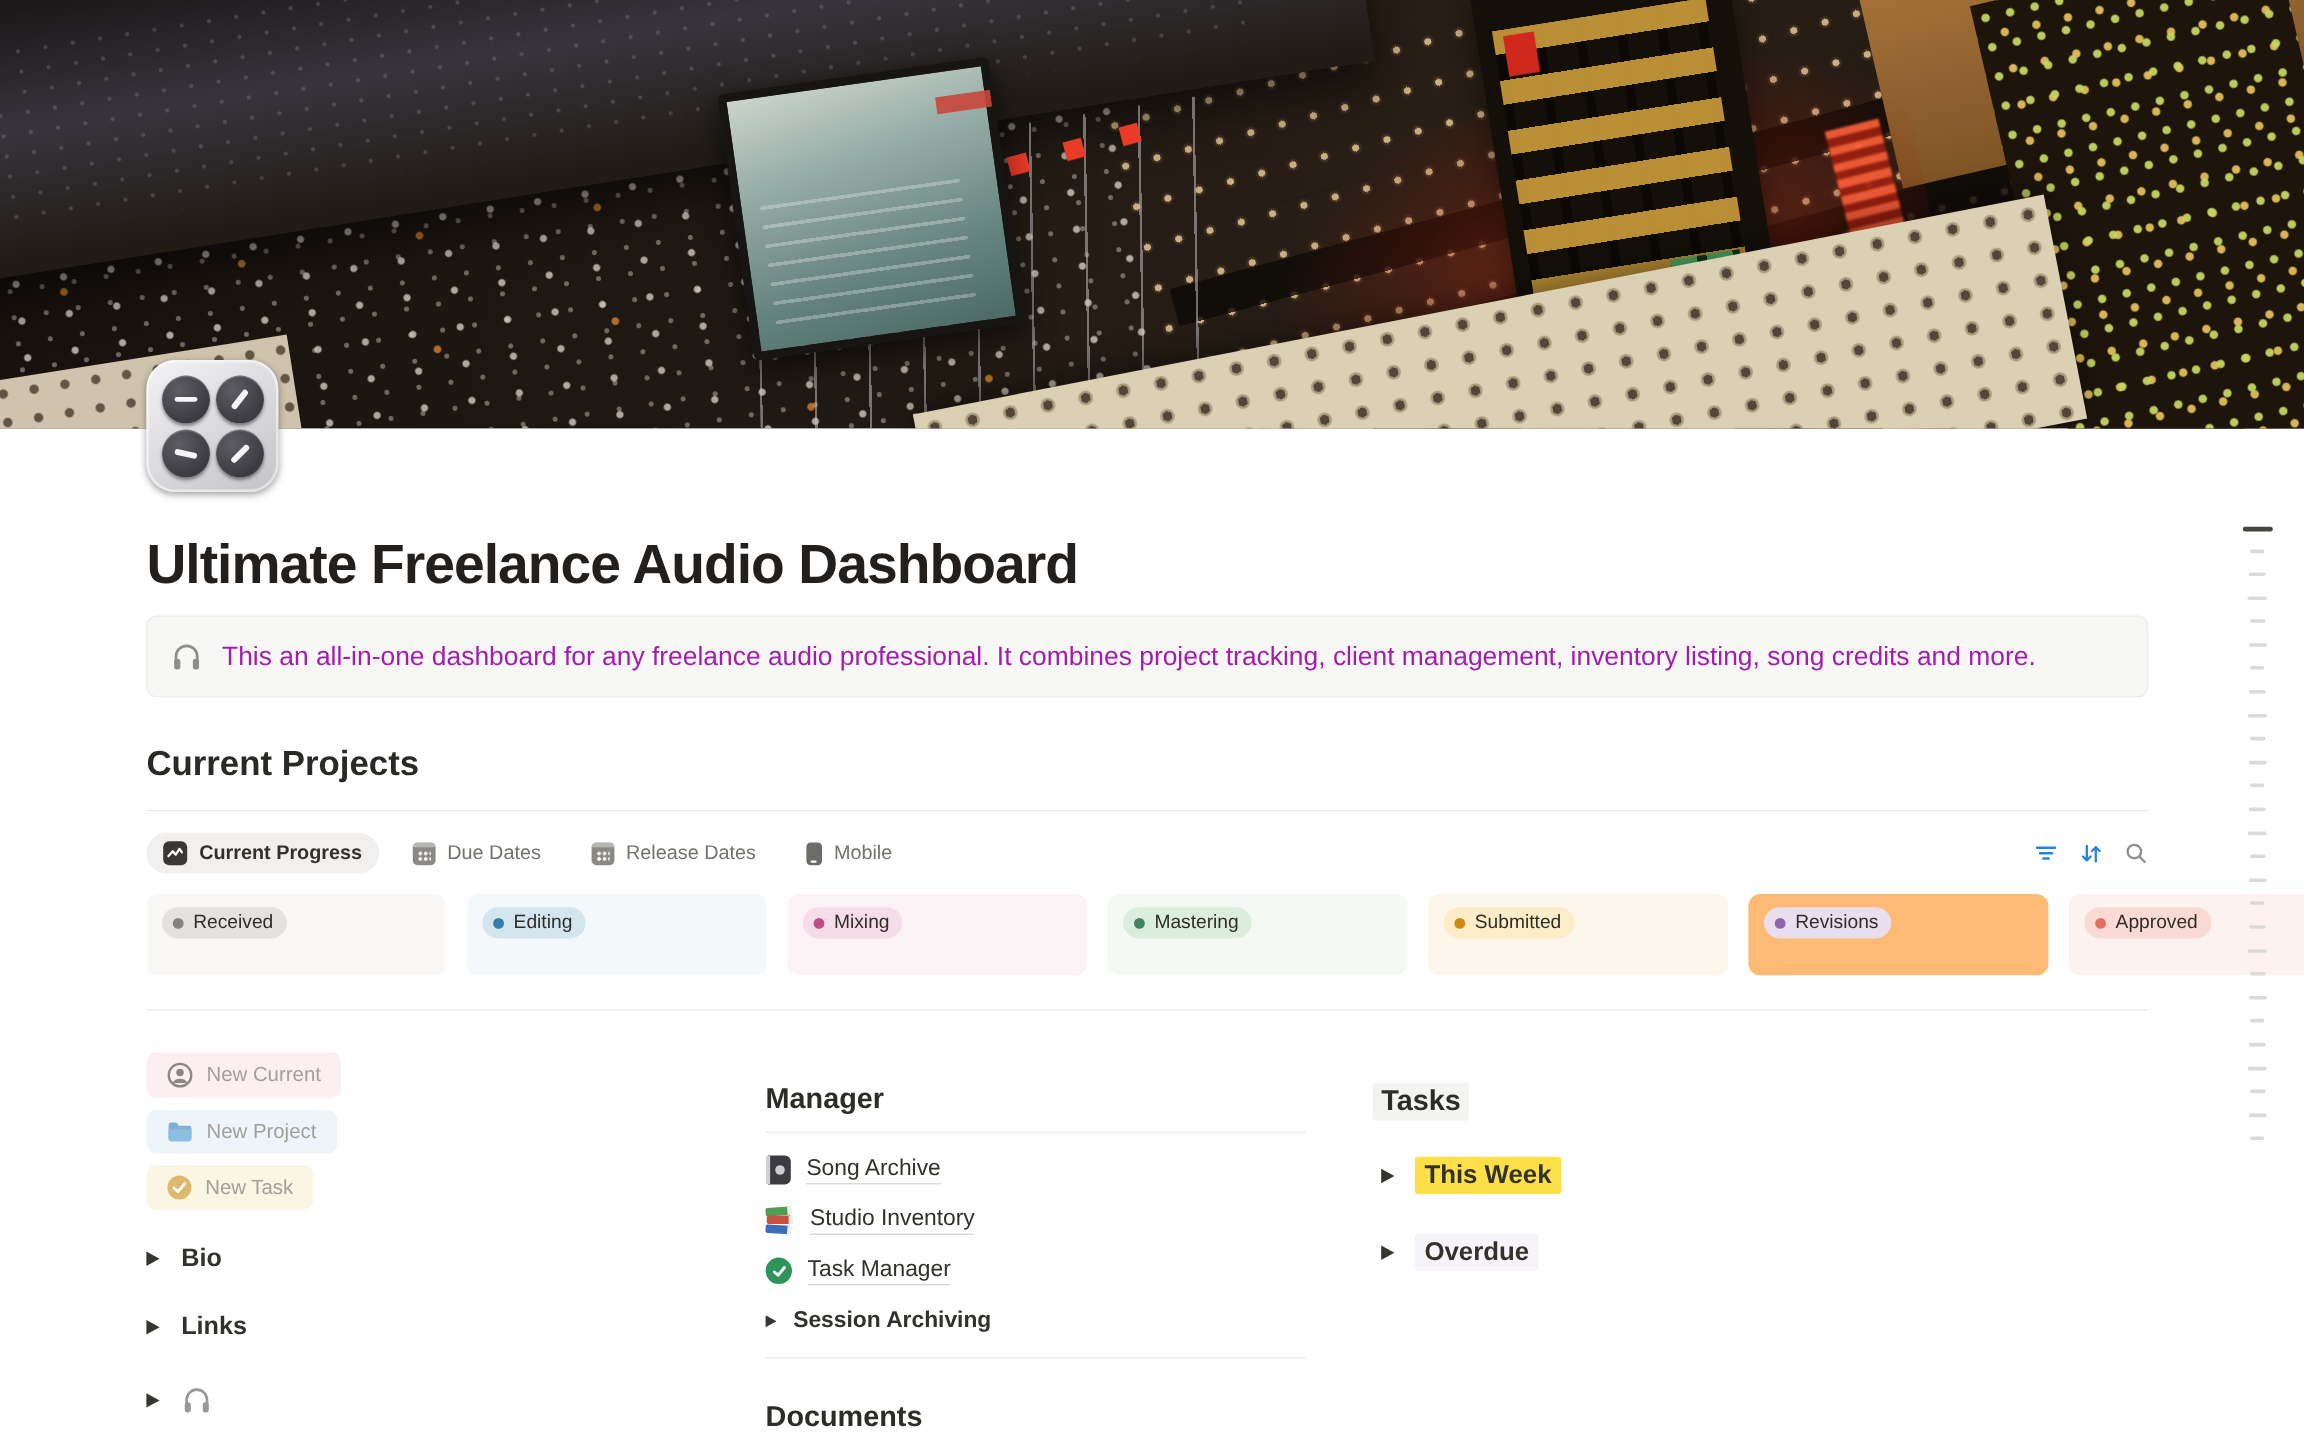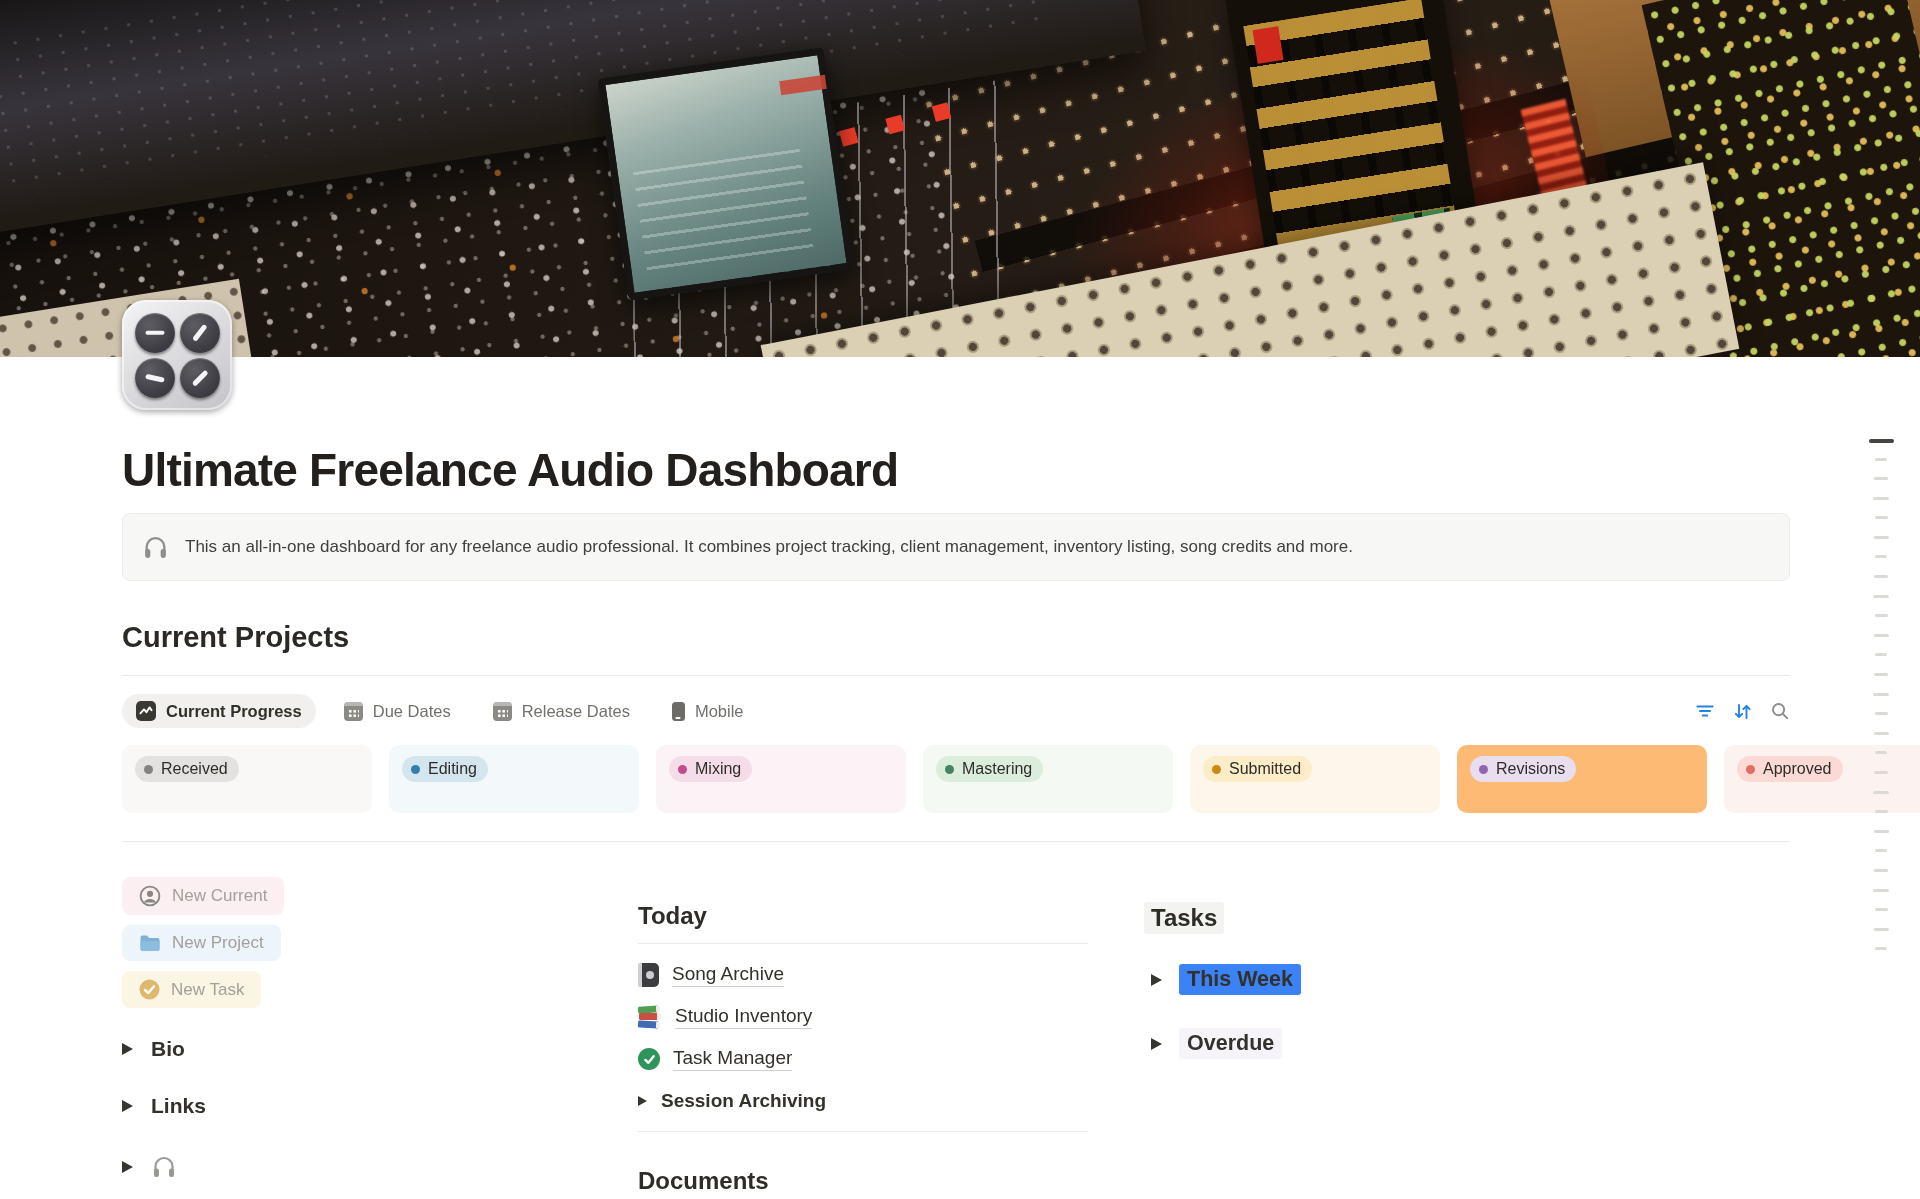--- a/index.html
+++ b/index.html
@@ -74,21 +74,21 @@
   .knob { width:40px; height:40px; border-radius:50%; position:relative;
     background:radial-gradient(circle at 35% 30%,#5e5d63,#3c3b41 70%); box-shadow:0 2px 3px rgba(0,0,0,.45), inset 0 1px 1px rgba(255,255,255,.25); }
   .knob::after { content:""; position:absolute; left:50%; top:50%; width:19px; height:4.5px; border-radius:3px;
     background:#f5f5f7; transform:translate(-50%,-50%) rotate(var(--r,0deg)); }
 
   
   .content { position:absolute; left:122px; top:357px; width:1668px; }
   h1.page-title { margin-top:86px; font-size:46px; font-weight:700; letter-spacing:-.8px; color:#221F1C; }
   .callout { margin-top:16px; height:68px; background:#F7F7F5; border:1px solid #EBEBE9; border-radius:8px;
     display:flex; align-items:center; gap:16px; padding:0 19px; }
-  .callout-text { font-size:17px; color:#404040; }
+  .callout-text { font-size:22px; color:#a21caf; }
 
   h2.section-heading { margin-top:40px; font-size:29px; font-weight:700; color:#2B2925; }
   .divider { height:1px; background:#E9E9E7; }
   .div1 { margin-top:21px; } .div2 { margin-top:28px; width:1668px; }
 
   .tabs-row { margin-top:17px; height:36px; display:flex; align-items:center; position:relative; }
   .tab { display:flex; align-items:center; gap:10px; font-size:16.5px; color:#73716C; font-weight:500;
     padding:7px 14px; border-radius:18px; cursor:pointer; margin-right:14px; }
   .tab.active { background:#F1F0EF; color:#323028; font-weight:600; }
   .chart-ic { width:20px; height:20px; border-radius:5px; background:#3A3833; display:flex; align-items:center; justify-content:center; }
@@ -319,21 +319,21 @@
         <span class="tri"></span>
         <svg class="headphones-partial" viewBox="0 0 26 26">
           <path d="M4.5 17 v-4.5 a8.5 8.5 0 0 1 17 0 V17" fill="none" stroke="#9A9894" stroke-width="2.2" stroke-linecap="round"></path>
           <rect x="3" y="14.5" width="5" height="8.5" rx="2.2" fill="#9A9894"></rect>
           <rect x="18" y="14.5" width="5" height="8.5" rx="2.2" fill="#9A9894"></rect>
         </svg>
       </div>
     </div>
 
     <div class="col-mid">
-      <h3 class="block-heading">Today</h3>
+      <h3 class="block-heading">Manager</h3>
       <div class="divider mid-div"></div>
       <div class="link-list">
         <div class="link-item">
           <span class="notebook-ic"></span>
           <span class="link-text">Song Archive</span>
         </div>
         <div class="link-item">
           <span class="books-ic">
               <i></i>
               <i></i>
@@ -355,21 +355,21 @@
         </div>
       </div>
       <div class="divider mid-div2"></div>
       <h3 class="block-heading documents-heading">Documents</h3>
     </div>
 
     <div class="col-right">
       <h3 class="block-heading"><span class="tasks-heading">Tasks</span></h3>
       <div class="task-toggle">
         <span class="tri"></span>
-        <span class="task-label" style="background-color: #3b82f6;">This Week</span>
+        <span class="task-label" style="background-color: #fde047;">This Week</span>
       </div>
       <div class="task-toggle">
         <span class="tri"></span>
         <span class="task-label" style="background-color: rgb(246, 243, 249);">Overdue</span>
       </div>
     </div>
   </div>
 </div>
 
 <div class="outline">

